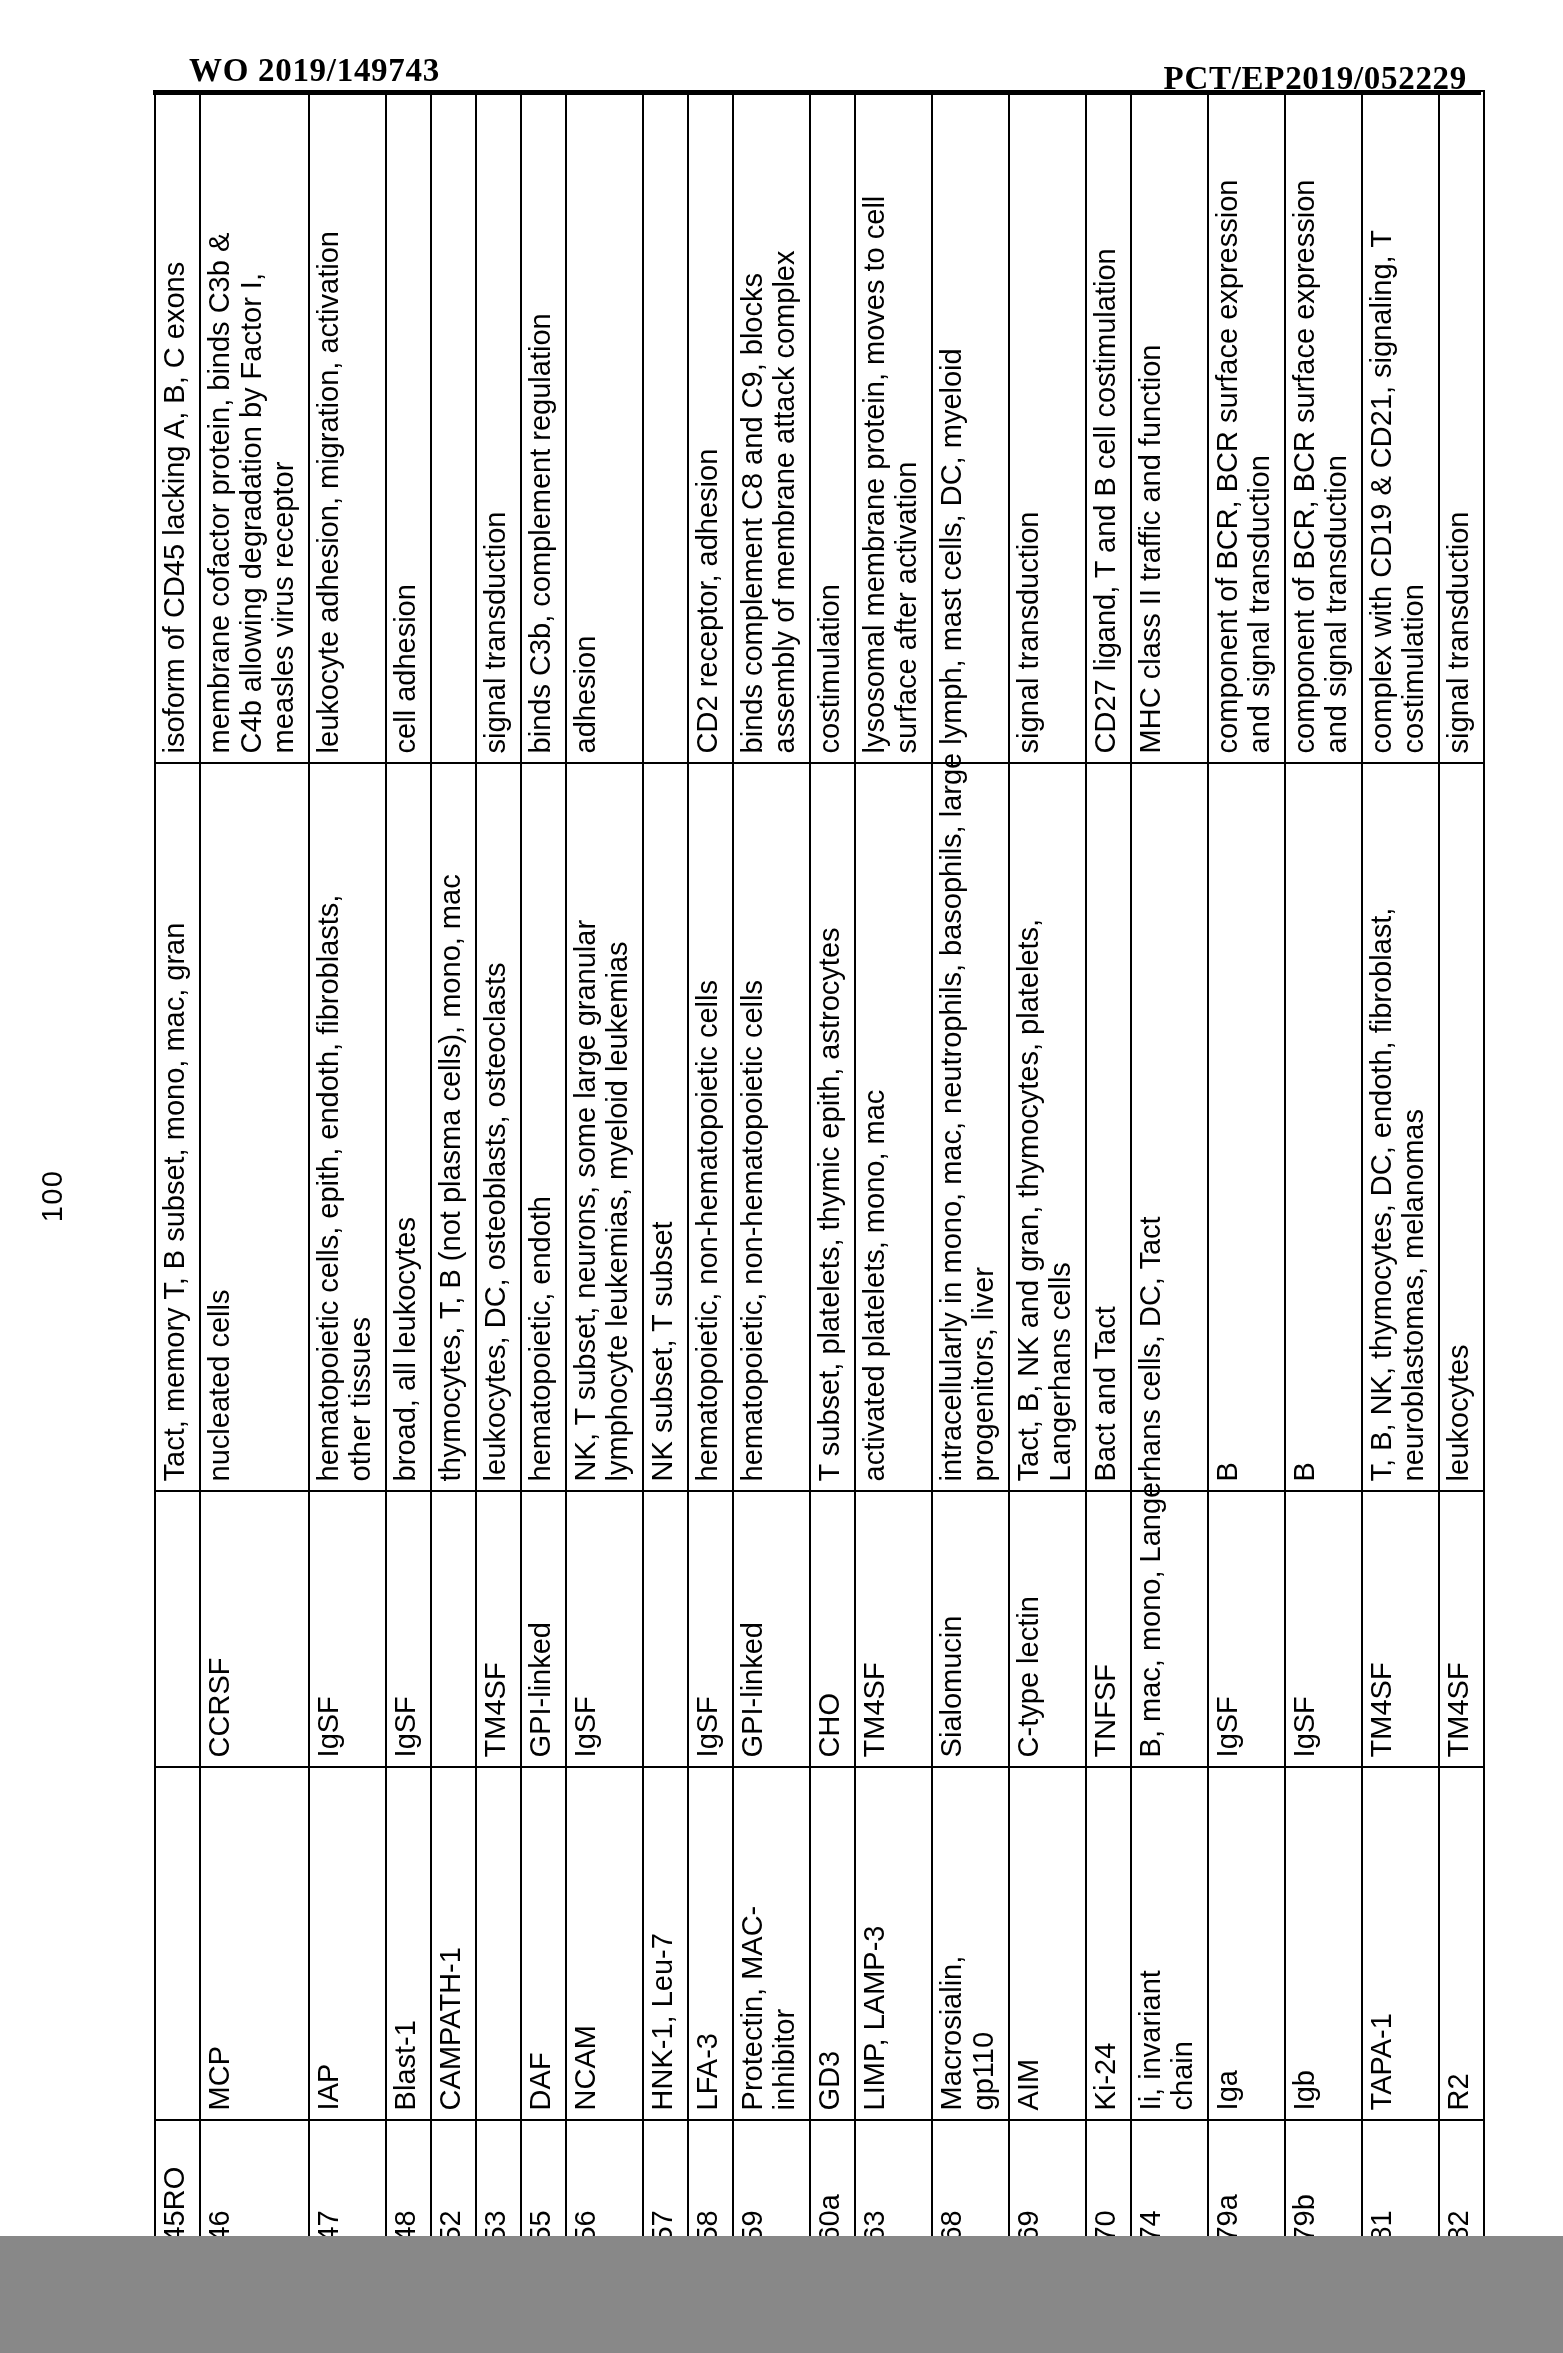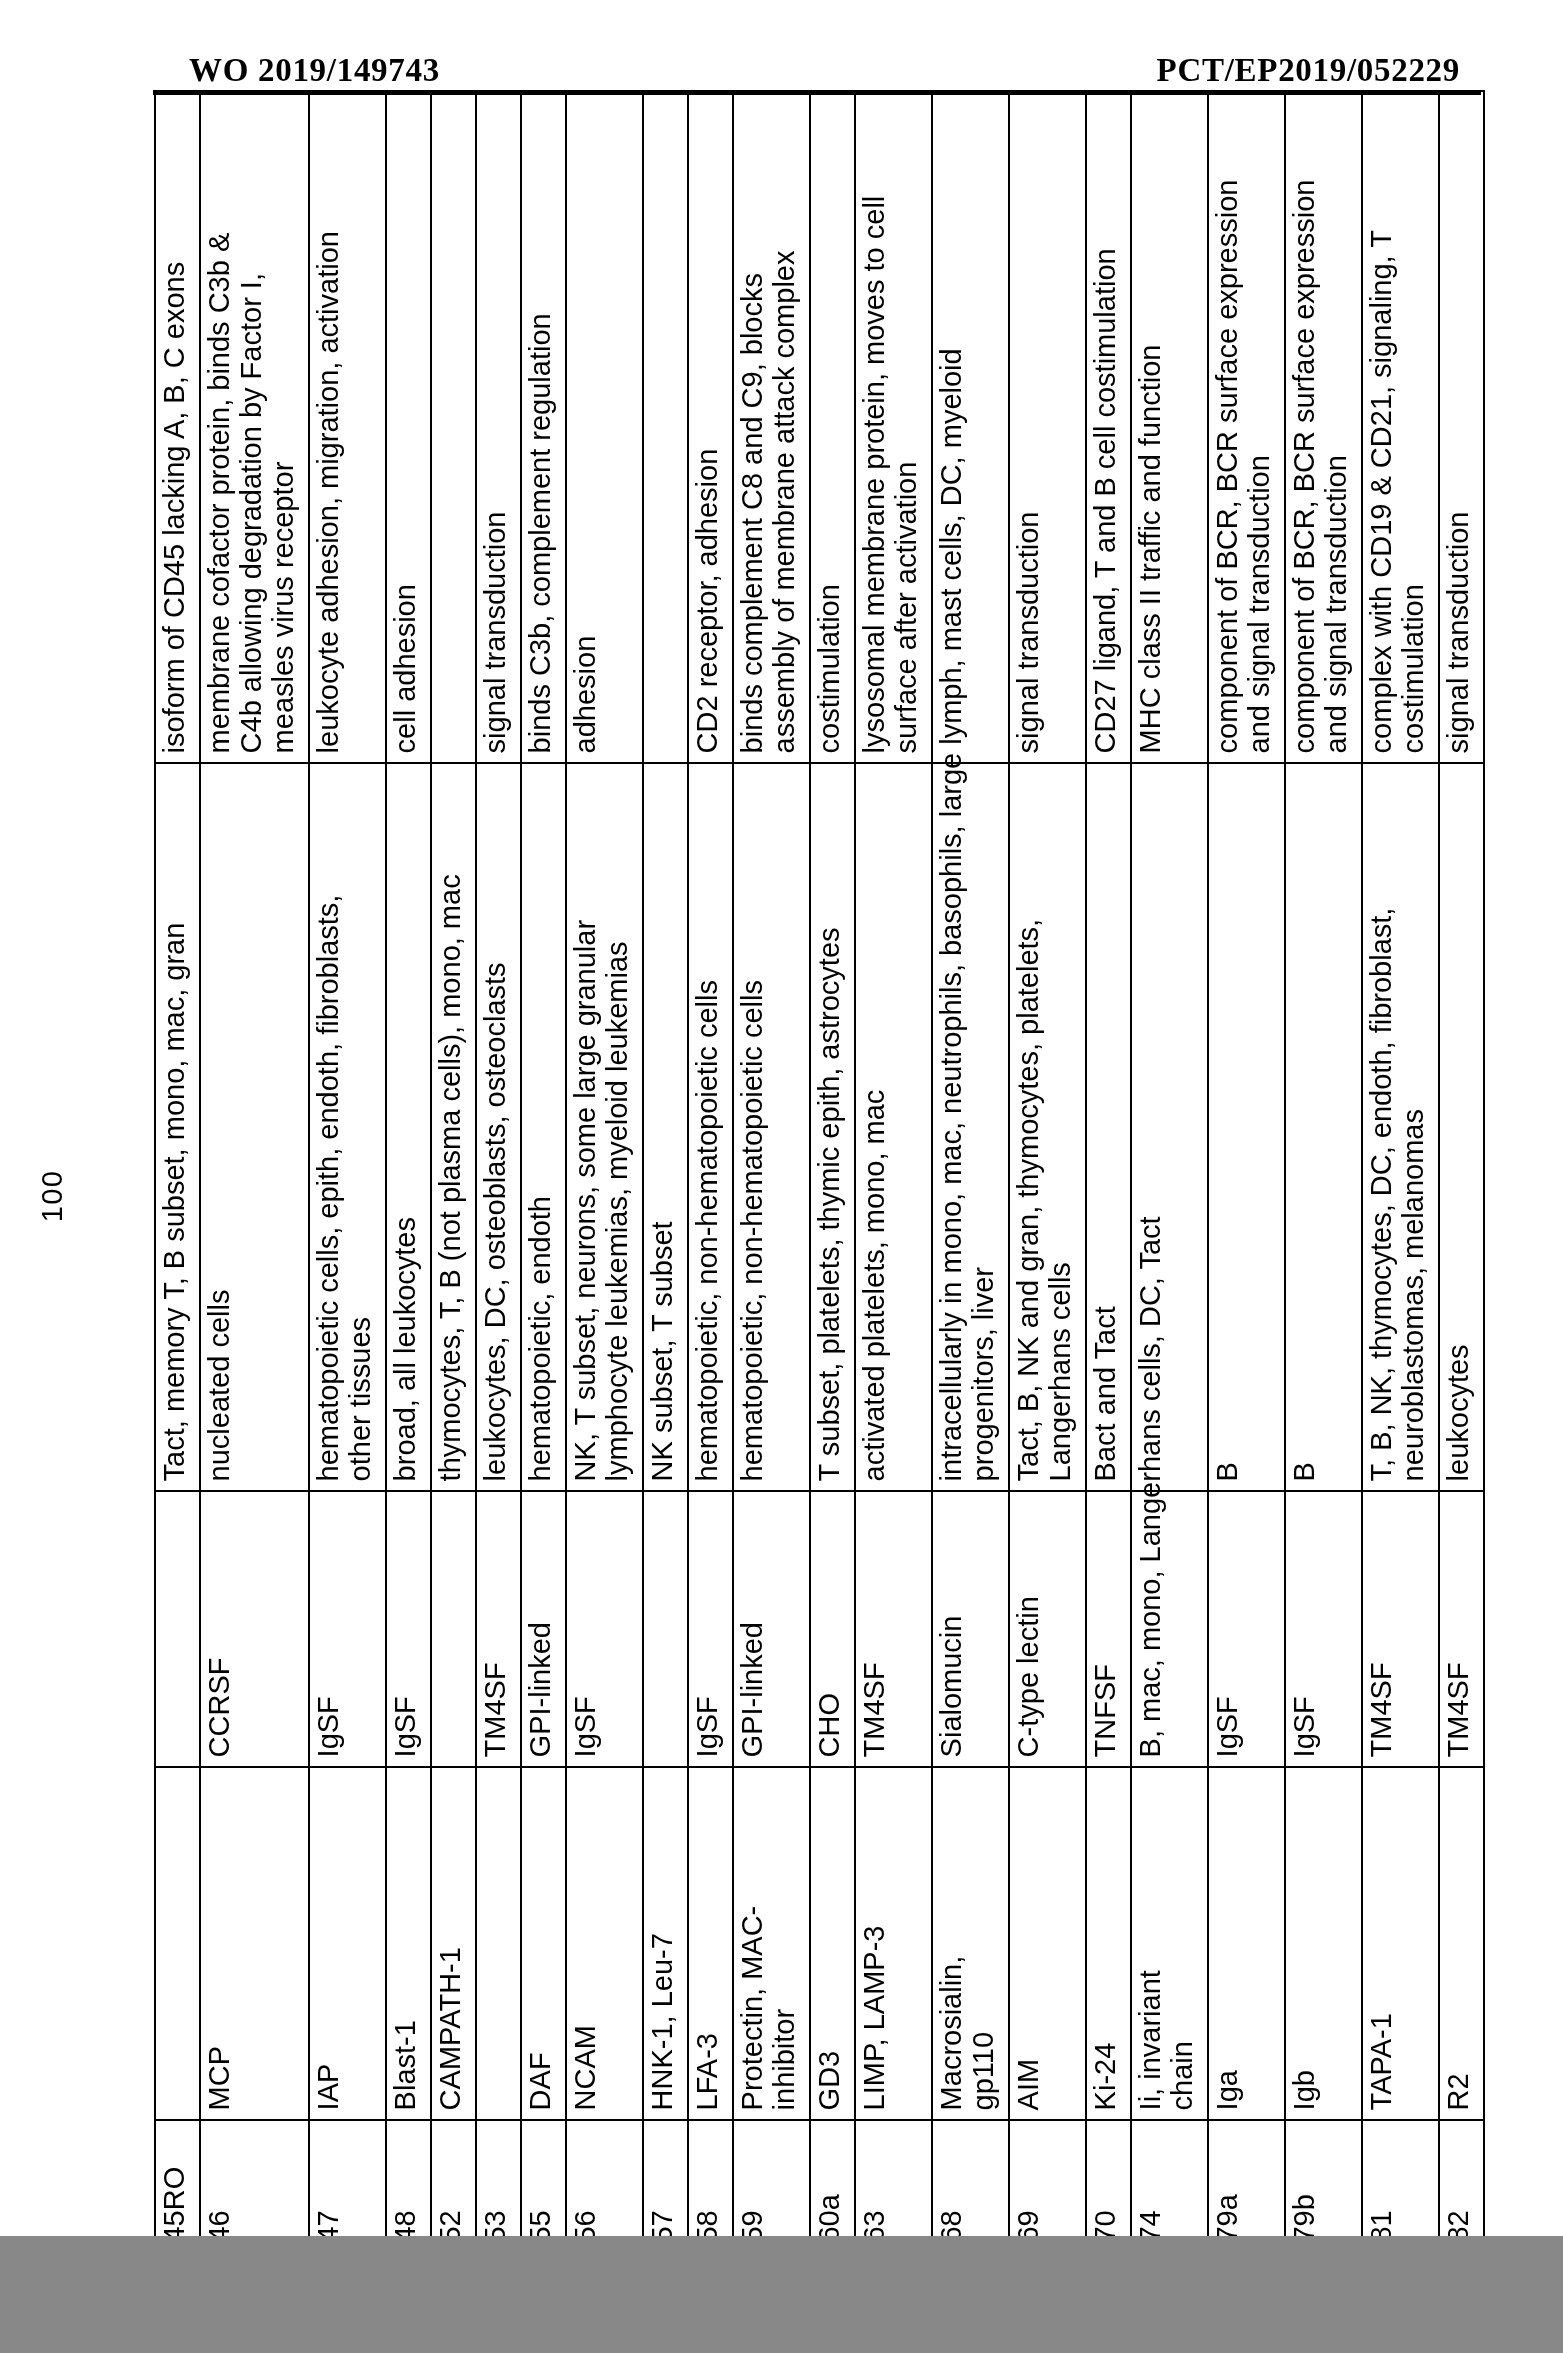--- a/index.html
+++ b/index.html
@@ -6,21 +6,21 @@
   .page {
     position:relative; width:1563px; height:2236px; background:#ffffff;
     overflow:hidden; font-family:"Liberation Sans","DejaVu Sans",sans-serif;
     color:#000;
   }
   .hdr {
     position:absolute; top:52px; font-family:"Liberation Serif","DejaVu Serif",serif;
     font-weight:bold; font-size:33px; letter-spacing:0.7px; white-space:nowrap;
   }
   .hdr-left  { left:189px; }
-  .hdr-right { right:103px; }
+  .hdr-right { right:96px;margin-top:8px; }
   .top-rule {
     position:absolute; left:153px; top:90px; width:1328px; height:5px; background:#000;
   }
   .page-number {
     position:absolute; left:52px; top:1196px;
     transform:translate(-50%,-50%) rotate(-90deg);
     font-size:29px; letter-spacing:1.4px;
   }
   .table-rotate {
     position:absolute; left:154px; top:92px; width:1327px; height:2203px;

